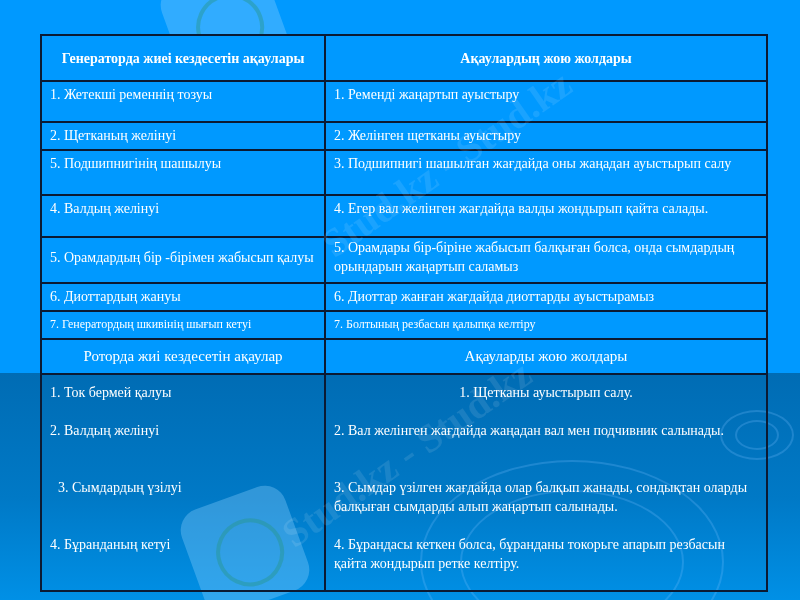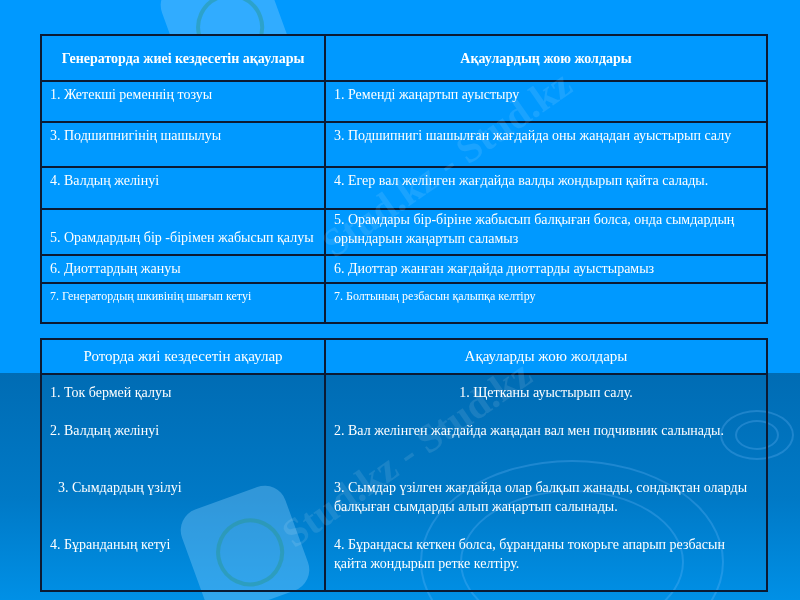--- a/index.html
+++ b/index.html
@@ -84,30 +84,34 @@
     </colgroup>
   <tbody>
       <tr style="height:46px;">
     <td class="hd">Генераторда жиеі кездесетін ақаулары</td>
     <td class="hd">Ақаулардың жою жолдары</td>
   </tr>
   <tr style="height:41px;">
     <td>1. Жетекші ременнің тозуы</td>
     <td>1. Ременді жаңартып ауыстыру</td>
   </tr>
+  <tr style="height:28px;">
+    <td>2. Щетканың желінуі</td>
+    <td>2. Желінген щетканы ауыстыру</td>
+  </tr>
   <tr style="height:45px;">
-    <td>3. Подшипнигінің шашылуы</td>
+    <td>5. Подшипнигінің шашылуы</td>
     <td>3. Подшипнигі шашылған жағдайда оны жаңадан ауыстырып салу</td>
   </tr>
   <tr style="height:42px;">
     <td>4. Валдың желінуі</td>
     <td>4. Егер вал желінген жағдайда валды жондырып қайта салады.</td>
   </tr>
   <tr style="height:46px;">
-    <td style="padding-top:18px;">5. Орамдардың бір -бірімен жабысып қалуы</td>
+    <td style="padding-top:10px;">5. Орамдардың бір -бірімен жабысып қалуы</td>
     <td style="padding-top:0;">5. Орамдары бір-біріне жабысып балқыған болса, онда сымдардың орындарын жаңартып саламыз</td>
   </tr>
   <tr style="height:28px;">
     <td>6. Диоттардың жануы</td>
     <td>6. Диоттар жанған жағдайда диоттарды ауыстырамыз</td>
   </tr>
   <tr style="height:40px;">
     <td class="small">7. Генератордың шкивінің шығып кетуі</td>
     <td class="small">7. Болтының резбасын қалыпқа келтіру</td>
   </tr>

